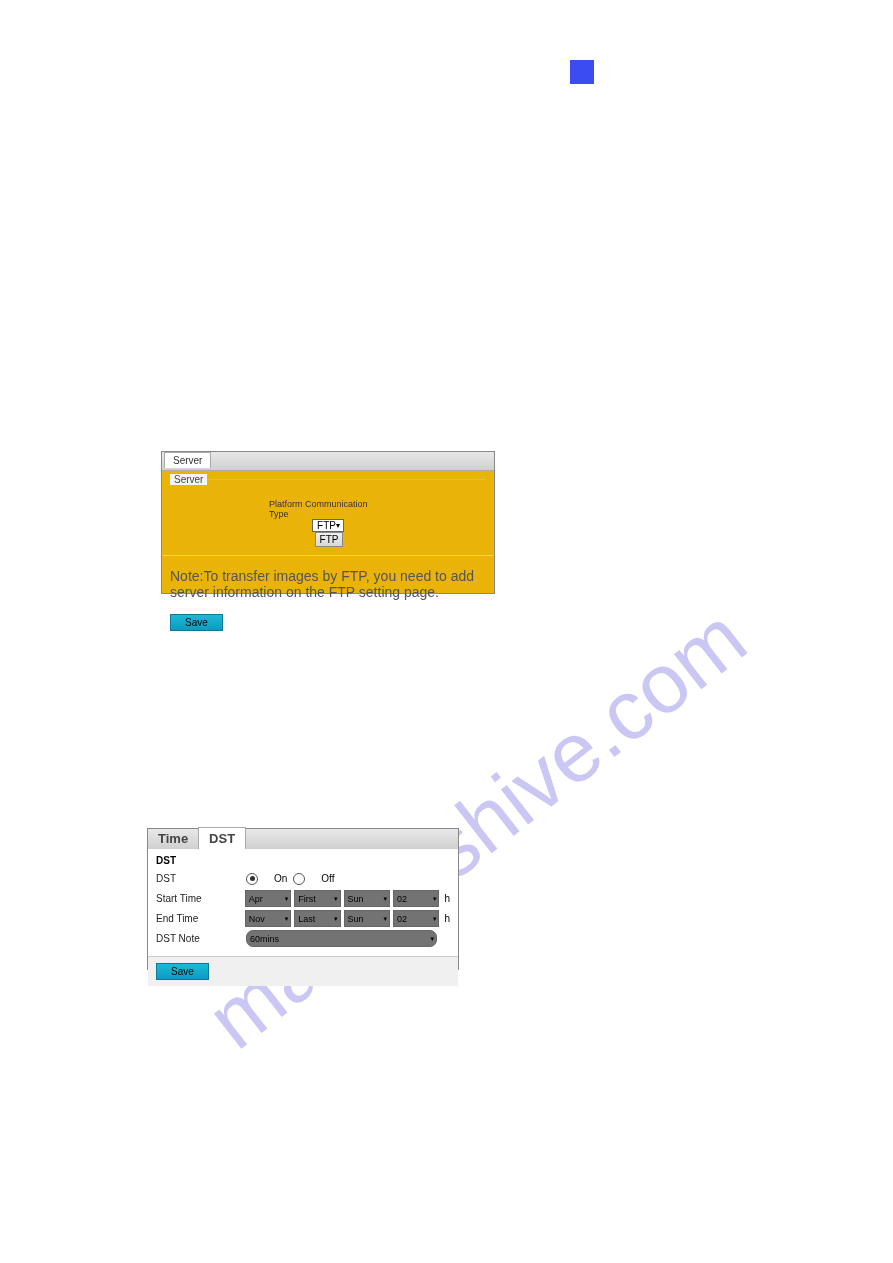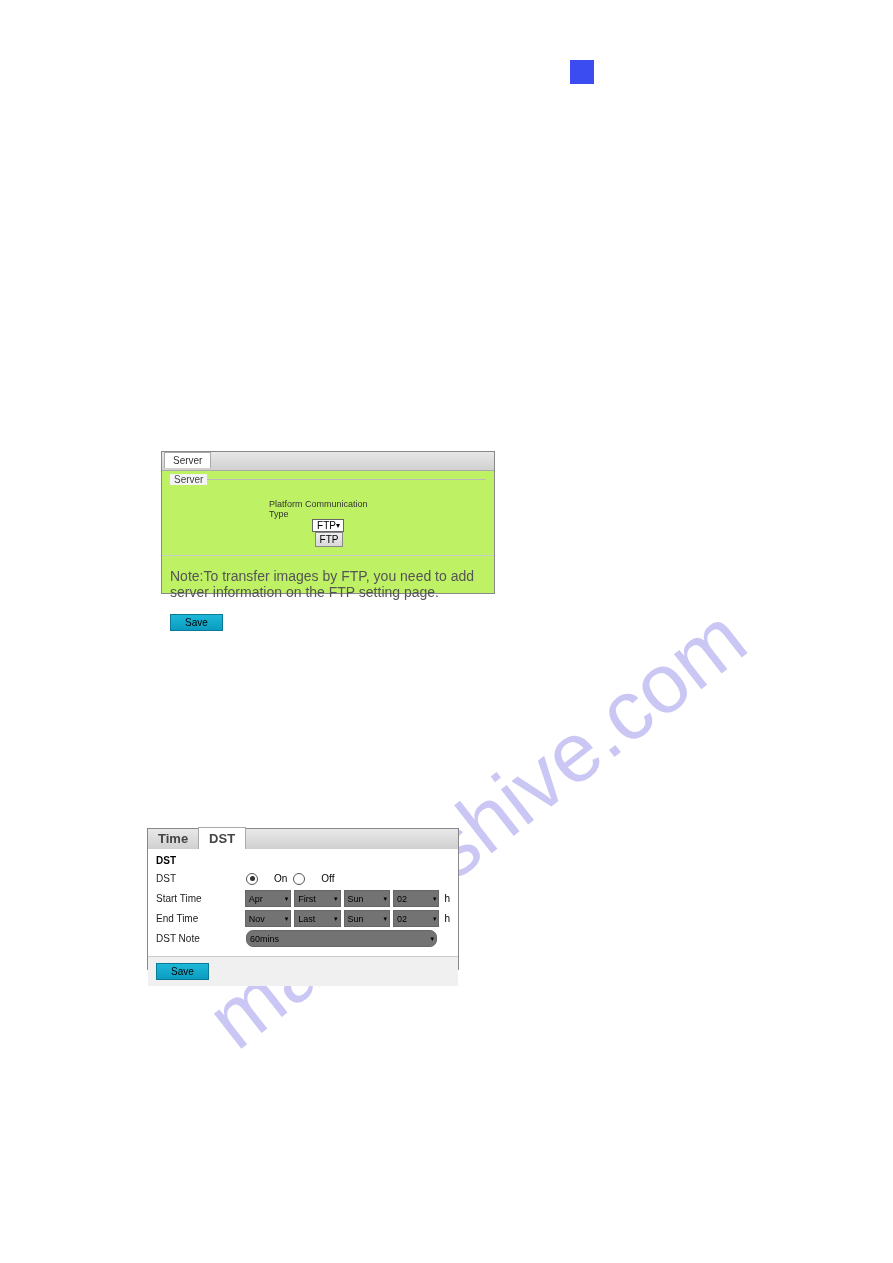--- a/index.html
+++ b/index.html
@@ -29,21 +29,21 @@
     transform-origin: center;
   }
   
   .shot1 {
     position: absolute;
     top: 451px;
     left: 161px;
     width: 332px;
     height: 141px;
     border: 1px solid #888;
-    background: #bef264;
+    background: #eab308;
     font-size: 10px;
   }
   .shot1 .tabrow {
     height: 18px;
     background: linear-gradient(#e8e8e8, #d0d0d0);
     border-bottom: 1px solid #aaa;
   }
   .shot1 .tab {
     display: inline-block;
     background: #fff;

